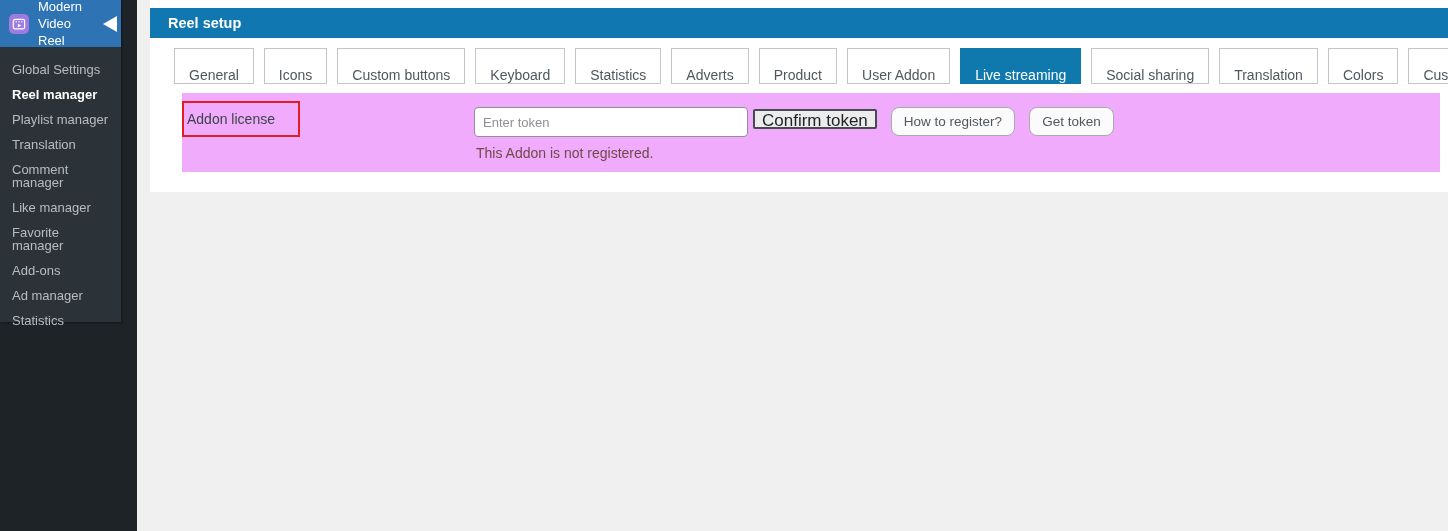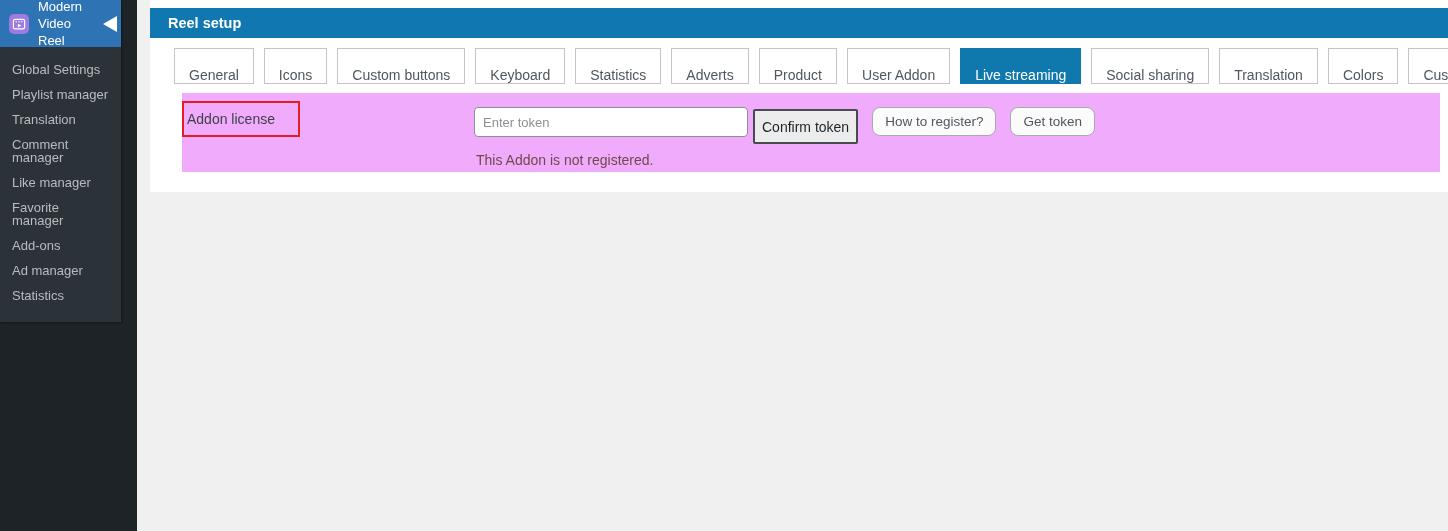--- a/index.html
+++ b/index.html
@@ -162,26 +162,26 @@
     padding: 0 8px;
     font-size: 13px;
     color: #2c3338;
     background: #ffffff;
     font-family: inherit;
   }
   .token-input::placeholder { color: #8c8f94; }
   .btn-confirm {
     margin-left: 5px;
     margin-top: 2px;
-    height: 35px;
+    height: 20px;
     background: #ececec;
     border: 2px solid #464b50;
     border-radius: 2px;
     padding: 0 7px;
-    font-size: 14px;
+    font-size: 17px;
     color: #1d2327;
     font-family: inherit;
     cursor: pointer;
   }
   .btn-light {
     margin-left: 14px;
     height: 29px;
     background: #fbfbfc;
     border: 1px solid #a7aaad;
     border-radius: 8px;
@@ -214,20 +214,21 @@
           <circle cx="10" cy="6.8" r="1" fill="#ffffff"></circle>
           <circle cx="14" cy="6.8" r="1" fill="#ffffff"></circle>
           <path d="M8.4 9.6 L13.4 12.3 L8.4 15 Z" fill="#ffffff"></path>
         </svg>
       </span>
       <span class="plugin-title">Modern Video Reel</span>
       <span class="menu-arrow"></span>
     </div>
     <ul class="submenu-list">
       <li>Global Settings</li>
+      <li class="current">Reel manager</li>
       <li>Playlist manager</li>
       <li>Translation</li>
       <li>Comment manager</li>
       <li>Like manager</li>
       <li>Favorite manager</li>
       <li>Add-ons</li>
       <li>Ad manager</li>
       <li>Statistics</li>
     </ul>
   </div>

